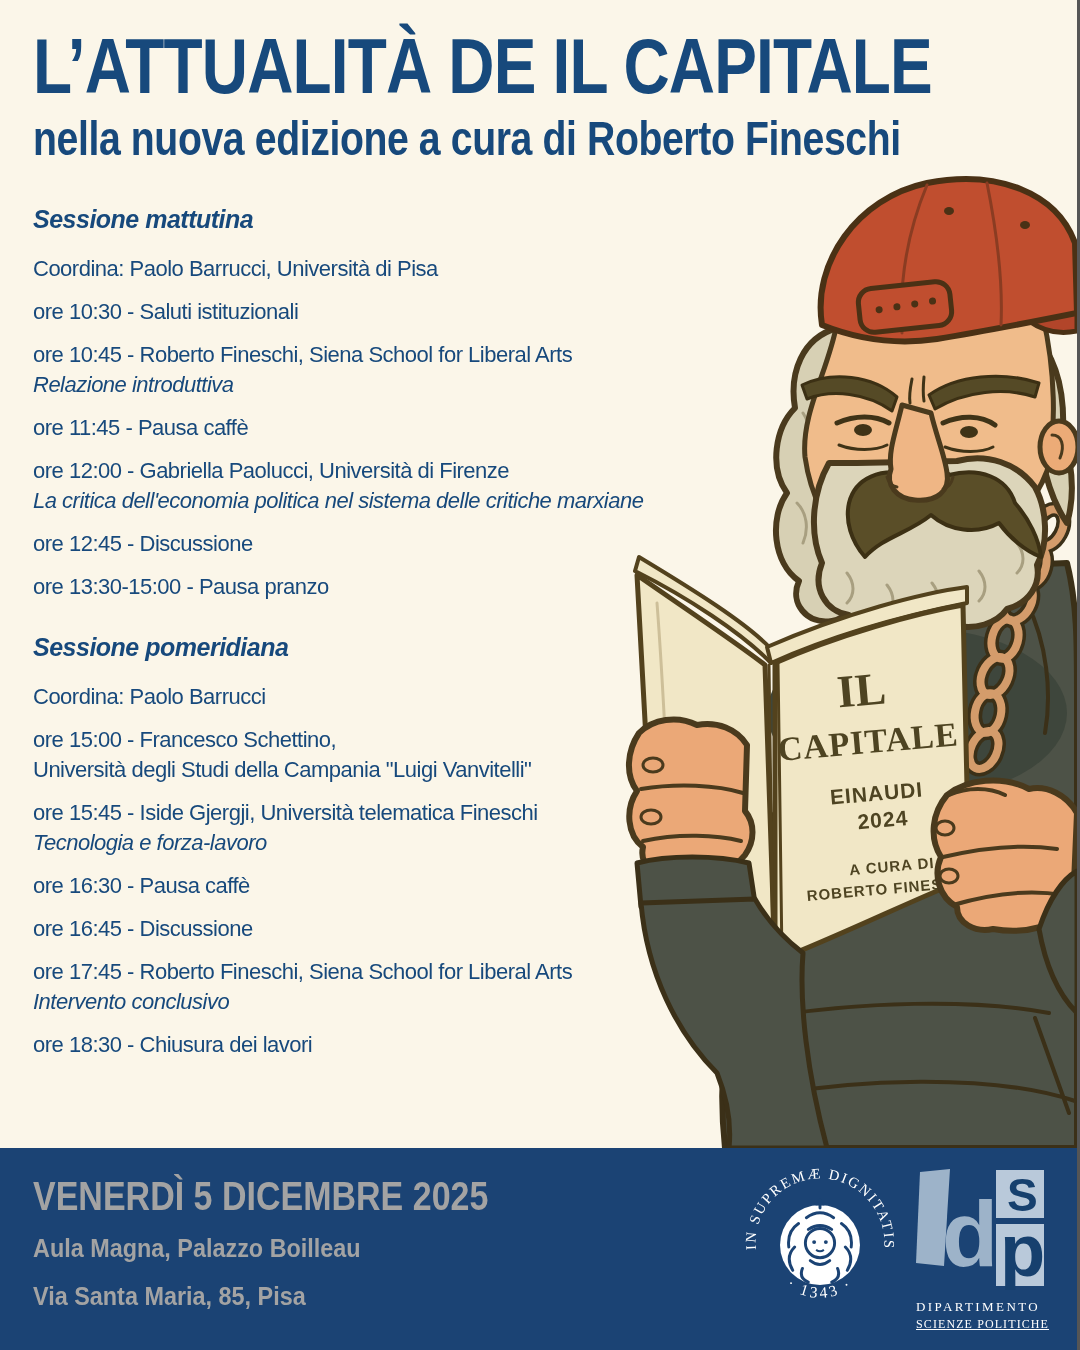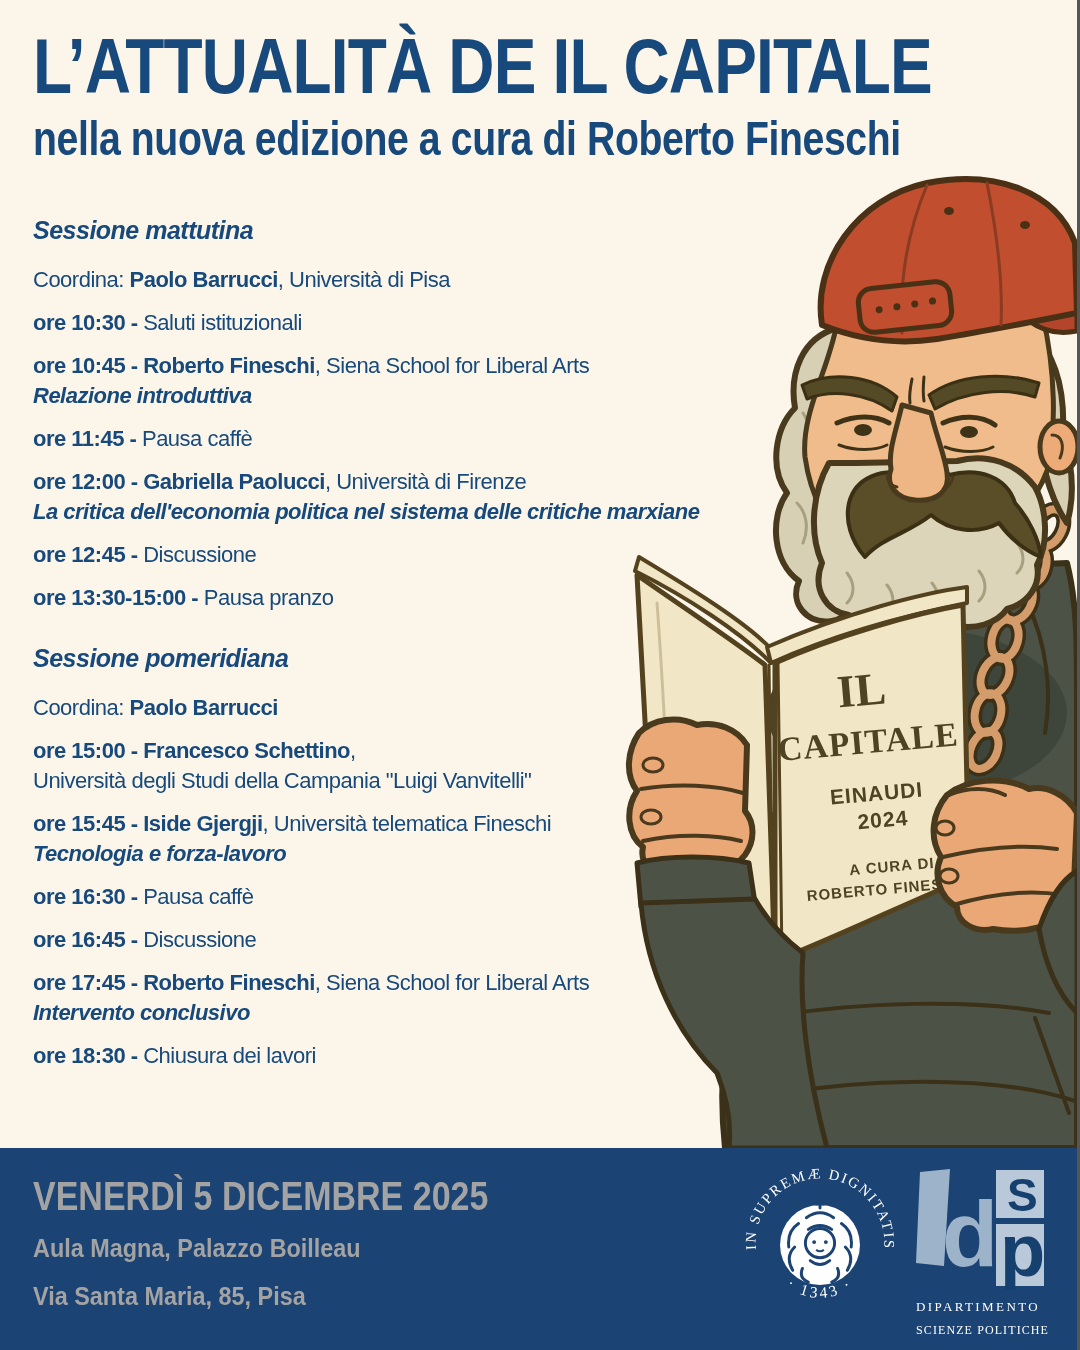--- a/index.html
+++ b/index.html
@@ -8,37 +8,37 @@
   
   .hdr{position:absolute;left:33px;top:26px;color:#17497c;z-index:3;}
   .hdr h1{margin:0;font-size:78px;font-weight:700;letter-spacing:-1px;white-space:nowrap;
           transform:scaleX(.82);transform-origin:left top;line-height:1.04;}
   .hdr h2{margin:6px 0 0 0;font-size:49px;font-weight:700;letter-spacing:-.5px;white-space:nowrap;
           transform:scaleX(.80);transform-origin:left top;line-height:1.05;}
   
   .program{position:absolute;left:33px;top:203px;width:815px;color:#17497c;font-size:22px;
            letter-spacing:-.5px;line-height:30px;z-index:1;}
   .program .session-title{font-size:25px;font-weight:700;font-style:italic;margin:0 0 20px 0;}
-  .program .session{margin:12px 0 30px 0;}
+  .program .session{margin:1px 0 30px 0;}
   .program .item{margin:0 0 13px 0;}
-  .program .b{font-weight:700;}
+  .program .b{font-weight:400;}
   .program .i{font-style:italic;}
   
   .marx{position:absolute;right:0;top:173px;width:480px;height:975px;z-index:2;}
   
   .footer{position:absolute;left:0;top:1148px;width:1080px;height:202px;background:#1b4374;z-index:4;}
   .footer .ftext{position:absolute;left:33px;top:26px;color:#a3a3a3;}
   .footer .date{font-size:40px;font-weight:700;letter-spacing:0;white-space:nowrap;
                 transform:scaleX(.85);transform-origin:left top;margin:0 0 14px 0;}
   .footer .venue{font-size:26px;font-weight:700;white-space:nowrap;
                  transform:scaleX(.90);transform-origin:left top;margin:0 0 17px 0;}
   .seal{position:absolute;left:742px;top:12px;width:156px;height:170px;}
   .dsp{position:absolute;left:916px;top:20px;width:132px;color:#fff;}
   .dsp .dept1{font-family:"Liberation Serif",serif;font-size:13px;letter-spacing:2.4px;margin-top:5px;white-space:nowrap;}
-  .dsp .dept2{font-family:"Liberation Serif",serif;font-size:12px;letter-spacing:1.1px;margin-top:8px;white-space:nowrap;}
+  .dsp .dept2{font-family:"Liberation Serif",serif;font-size:12px;letter-spacing:1.1px;margin-top:2px;white-space:nowrap;text-decoration:underline;}
 </style>
 </head>
 <body>
 
 <div class="poster">
 
   <div class="hdr">
     <h1>L’ATTUALITÀ DE IL CAPITALE</h1>
     <h2>nella nuova edizione a cura di Roberto Fineschi</h2>
   </div>

